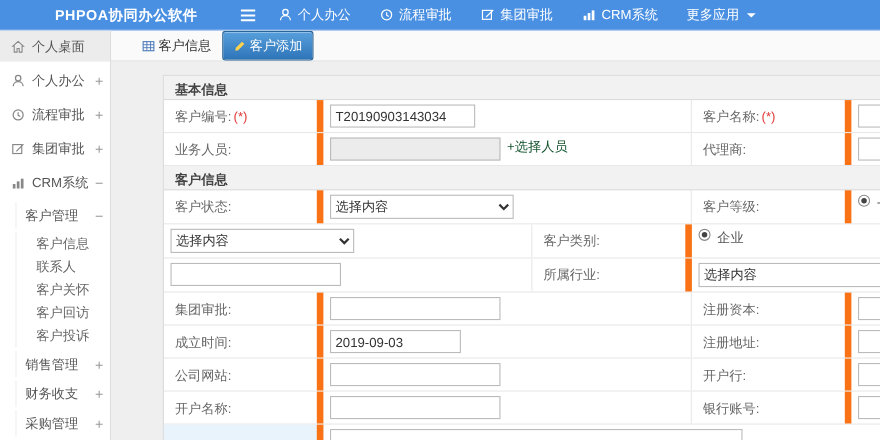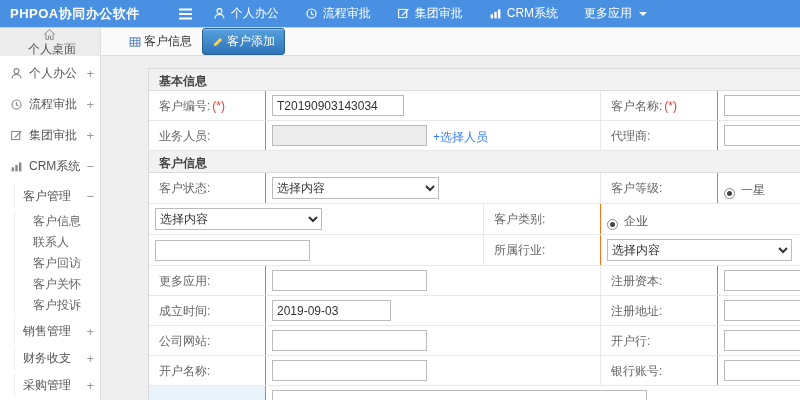--- a/index.html
+++ b/index.html
@@ -2,36 +2,36 @@
 <html><head>
 <meta charset="utf-8">
 <style>
   * { margin:0; padding:0; box-sizing:border-box; }
   html,body { width:800px; height:400px; overflow:hidden; background:#efefef;
     font-family:"Liberation Sans","DejaVu Sans",sans-serif; font-size:12px; color:#555; }
 
   
   .topbar { height:28px; background:#4a90e2; display:flex; align-items:center;
     color:#fff; border-bottom:1px solid #bcd3f2; }
-  .brand { font-size:13px; font-weight:bold; padding:0 10px; letter-spacing:0.5px; white-space:nowrap; }
+  .brand { font-size:13px; font-weight:bold; padding:0 10px; letter-spacing:0.5px; white-space:nowrap;margin-left:40px; }
   .hamburger { margin-left:28px; margin-right:14px; cursor:pointer; display:flex; align-items:center; }
   .topnav { display:flex; align-items:center; gap:26px; margin-left:6px; }
   .nav-item { display:flex; align-items:center; gap:5px; cursor:pointer; white-space:nowrap; }
   .icon { display:inline-flex; align-items:center; justify-content:center; line-height:0; }
   .caret { width:0; height:0; border-left:4px solid transparent; border-right:4px solid transparent;
     border-top:4px solid #fff; margin-left:2px; }
 
   
   .layout { display:flex; height:372px; }
   .sidebar { width:101px; background:#fff; border-right:1px solid #ddd; overflow:hidden; flex:none; }
   .side-item { display:flex; align-items:center; height:25px; padding:0 6px 0 10px;
     cursor:pointer; color:#555; white-space:nowrap; }
   .side-item.lvl0 { height:27px; margin:4px 0; }
   .side-item.lvl0 .icon { margin-right:6px; color:#888; }
-  .side-item.active { background:#ececec; margin:0; height:28px;flex-direction:column; }
+  .side-item.active { background:#ececec; margin:0; height:28px; }
   .side-item.lvl1 { padding-left:22px; height:24px; margin:3px 0; border-left:1px solid #eee; margin-left:14px; padding-left:8px;justify-content:flex-end; }
   .side-item.lvl2 { height:21px; margin:0; border-left:1px solid #eee; margin-left:14px; padding-left:18px; color:#666; }
   .side-label { flex:1; overflow:hidden; }
   .toggle { color:#999; font-size:13px; margin-left:2px; }
 
   
   .main { flex:1; display:flex; flex-direction:column; overflow:hidden; }
   .tabbar { height:28px; background:#fafafa; border-bottom:1px solid #dcdcdc;
     display:flex; align-items:center; padding-left:24px; gap:6px; flex:none; }
   .tab { display:flex; align-items:center; gap:3px; color:#333; cursor:pointer; padding:2px 4px; }
@@ -39,27 +39,27 @@
   .tab.active { background:linear-gradient(#57a0dc,#2e74b9); border:1px solid #2a6496; border-radius:3px;
     color:#fff; padding:4px 9px; box-shadow:inset 0 1px 0 rgba(255,255,255,.35); }
   .tab.active .icon { color:#ffd34d; }
 
   .content { flex:1; overflow:hidden; background:#efefef; }
   .panel { background:#fff; border:1px solid #d9d9d9; width:960px; margin:12px 0 0 47px; }
 
   .sec-header { background:#f2f2f2; border-bottom:1px solid #dcdcdc; color:#444; font-weight:bold;
     padding:4px 10px; height:22px; }
   .frow { display:flex; border-bottom:1px solid #e8e8e8; min-height:29px; align-items:stretch; }
-  .cl { width:117px; flex:none; padding:7px 4px 0 10px; color:#666; border-right:1px solid #f97316; }
+  .cl { width:145px; flex:none; padding:7px 4px 0 10px; color:#666; border-right:6px solid #f97316; }
   .cf { width:335px; flex:none; padding:4px 6px; border-right:1px solid #e8e8e8;
-    display:flex; align-items:flex-end; gap:6px; flex-wrap:wrap; }
+    display:flex; align-items:flex-start; gap:6px; flex-wrap:wrap; }
   .cf.last { flex:1; border-right:none; }
   .cl.hl { background:#e9f3fb; }
   .req { color:#e33c3c; margin-left:2px; }
-  .flink { color:#3b82f6; text-decoration:none; cursor:pointer; white-space:nowrap; }
+  .flink { color:#14532d; text-decoration:none; cursor:pointer; white-space:nowrap; }
 
   input.txt { height:21px; border:1px solid #bbb; padding:0 4px; font-size:12px; color:#333;
     font-family:inherit; background:#fff; width:155px; }
   input.txt.w-code { width:132px; }
   input.txt.w-date { width:119px; }
   input.txt.w-right { width:185px; }
   input.txt:disabled { background:#ececec; }
   select.sel { height:22px; border:1px solid #bbb; font-size:12px; color:#333; width:167px;
     background:#fff; font-family:inherit; }
   select.sel.w-right { width:185px; }
@@ -180,24 +180,24 @@
         <span class="side-label">客户管理</span>
         <span class="toggle">−</span>
       </div>
       <div class="side-item lvl2">
         <span class="side-label">客户信息</span>
       </div>
       <div class="side-item lvl2">
         <span class="side-label">联系人</span>
       </div>
       <div class="side-item lvl2">
+        <span class="side-label">客户关怀</span>
+      </div>
+      <div class="side-item lvl2">
         <span class="side-label">客户回访</span>
-      </div>
-      <div class="side-item lvl2">
-        <span class="side-label">客户关怀</span>
       </div>
       <div class="side-item lvl2">
         <span class="side-label">客户投诉</span>
       </div>
       <div class="side-item lvl1">
         <span class="side-label">销售管理</span>
         <span class="toggle">+</span>
       </div>
       <div class="side-item lvl1">
         <span class="side-label">财务收支</span>
@@ -277,21 +277,21 @@
           <div class="frow">
             <div class="cf">
               <input class="txt" type="text" style="">
             </div>
             <div class="cl"><span>所属行业:</span></div>
             <div class="cf last">
               <select class="sel w-right"><option>选择内容</option></select>
             </div>
           </div>
           <div class="frow">
-            <div class="cl"><span>更多应用:</span></div>
+            <div class="cl"><span>集团审批:</span></div>
             <div class="cf">
               <input class="txt" type="text" style="">
             </div>
             <div class="cl"><span>注册资本:</span></div>
             <div class="cf last">
               <input class="txt w-right" type="text" style="">
             </div>
           </div>
           <div class="frow">
             <div class="cl"><span>成立时间:</span></div>

